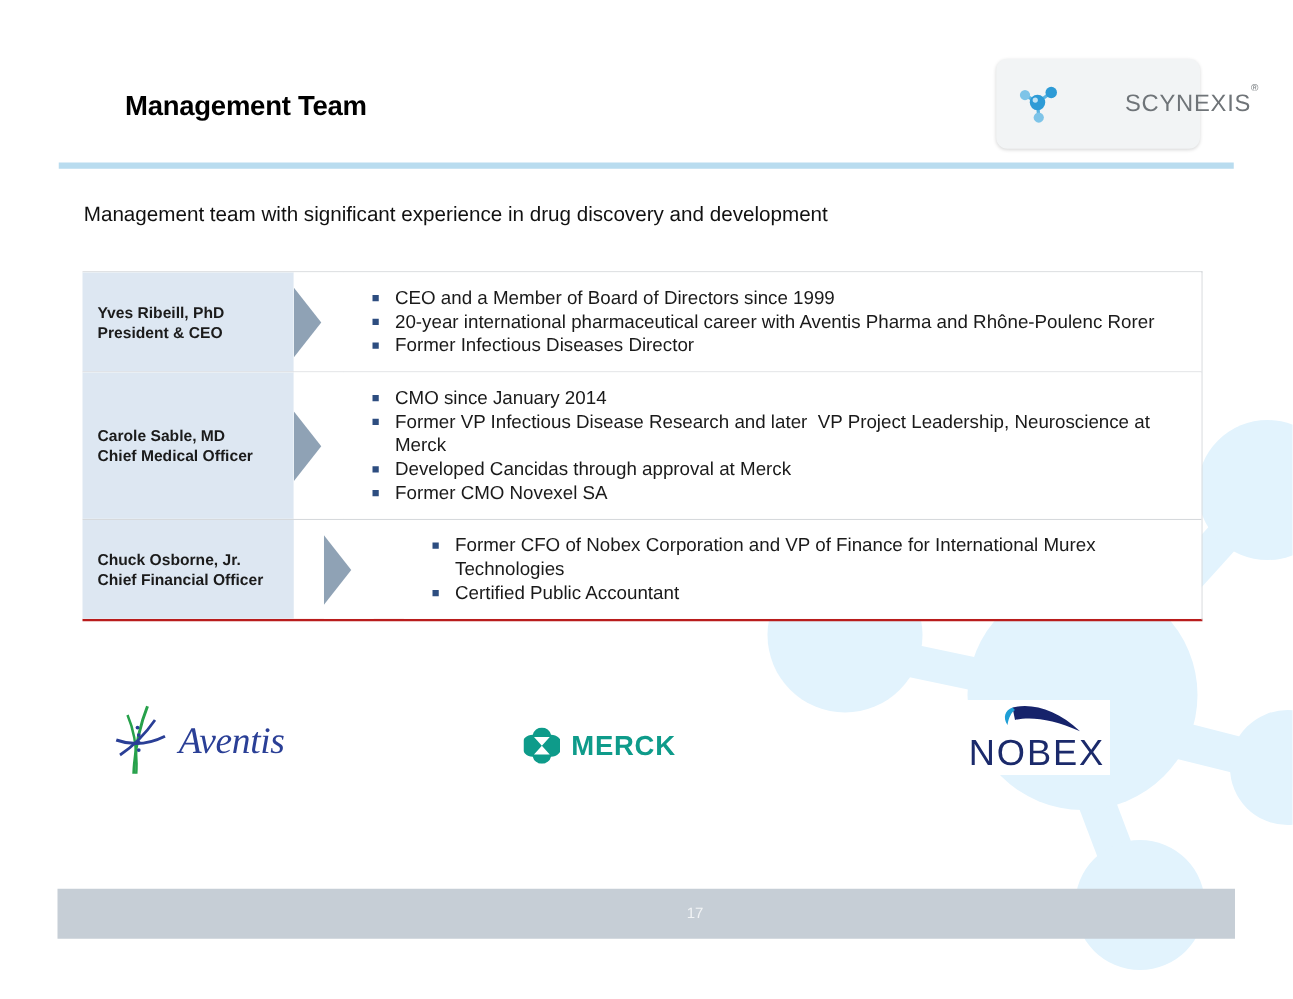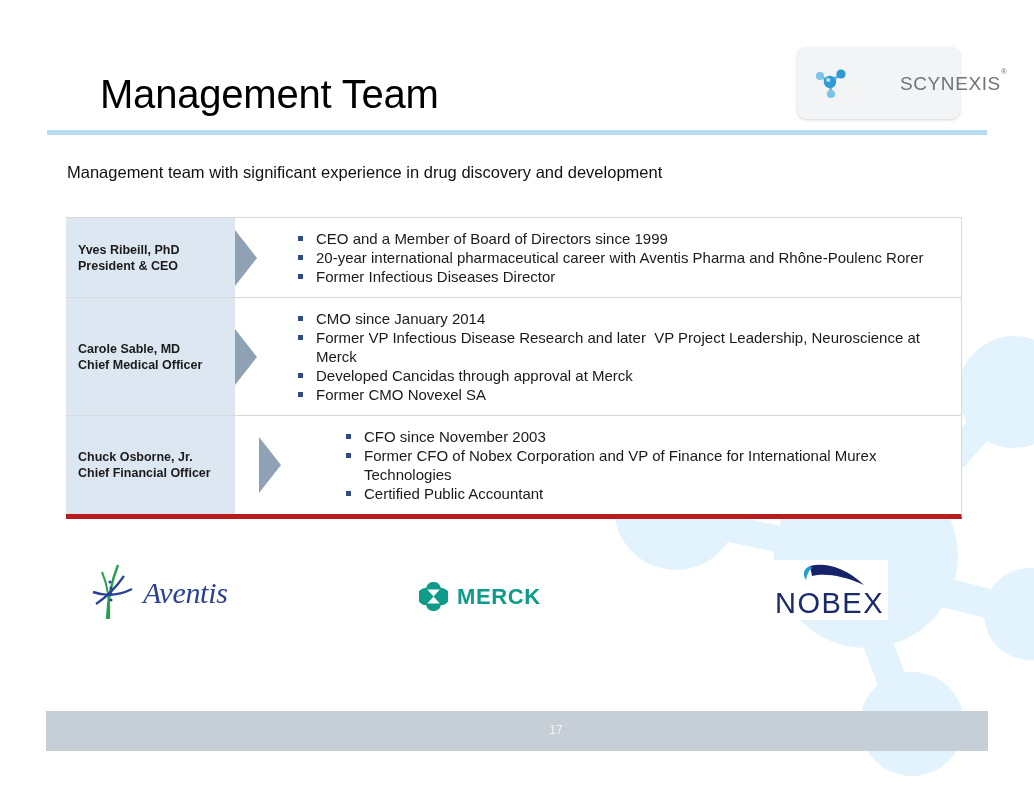--- a/index.html
+++ b/index.html
@@ -33,22 +33,22 @@
     height: 799px;
     pointer-events: none;
     z-index: 0;
   }
 
   
   #page-title {
     position: absolute;
     left: 100px;
     top: 72px;
-    font-size: 40px;
-    font-weight: normal;
+    font-size: 22px;
+    font-weight: bold;
     color: #000000;
     letter-spacing: -0.2px;
     z-index: 4;
   }
 
   
   #title-rule {
     position: absolute;
     left: 47px;
     top: 130px;
@@ -100,21 +100,21 @@
 
   
   #team-table {
     position: absolute;
     left: 66px;
     top: 217px;
     width: 896px;
     z-index: 3;
     border-top: 1px solid #d6d9dc;
     border-right: 1px solid #d6d9dc;
-    border-bottom: 5px solid #b91c1c;
+    border-bottom: 2px solid #b91c1c;
     box-sizing: border-box;
     background: transparent;
   }
   .team-row {
     display: flex;
     align-items: stretch;
     border-bottom: 1px solid #d6d9dc;
     position: relative;
     background: #ffffff;
   }
@@ -334,21 +334,20 @@
         <div class="nm">Chuck Osborne, Jr.</div>
         <div class="nm">Chief Financial Officer</div>
       </div>
       <div class="arrow-cell">
         <svg class="arrow" viewBox="0 0 34 56" xmlns="http://www.w3.org/2000/svg">
           <polygon points="0,0 22,28 0,56" fill="#8fa2b5"></polygon>
         </svg>
       </div>
       <div class="bullets-cell">
         <ul>
-          <li>CFO since November 2003</li>
           <li>Former CFO of Nobex Corporation and VP of Finance for International Murex Technologies</li>
           <li>Certified Public Accountant</li>
         </ul>
       </div>
     </div>
 
   </div>
 
   <div id="partner-logos">
 

